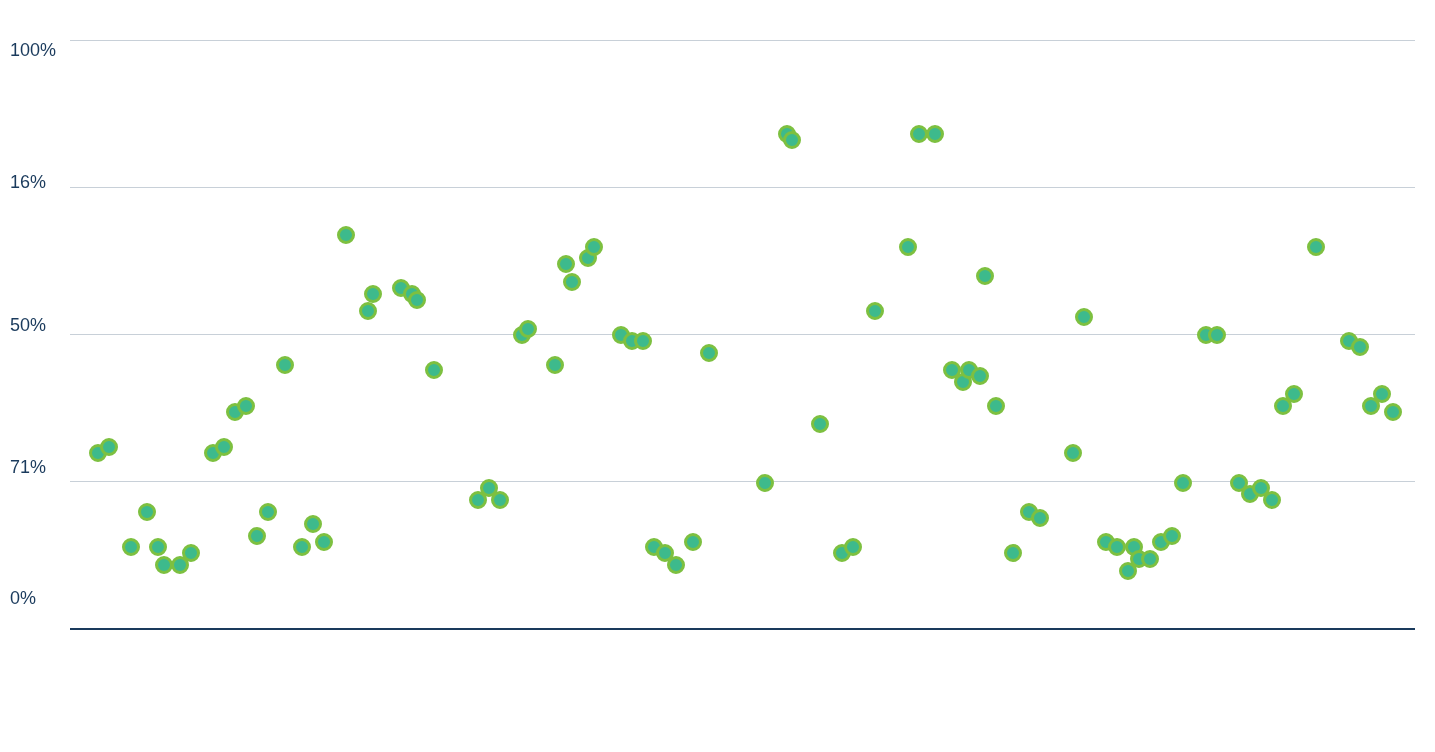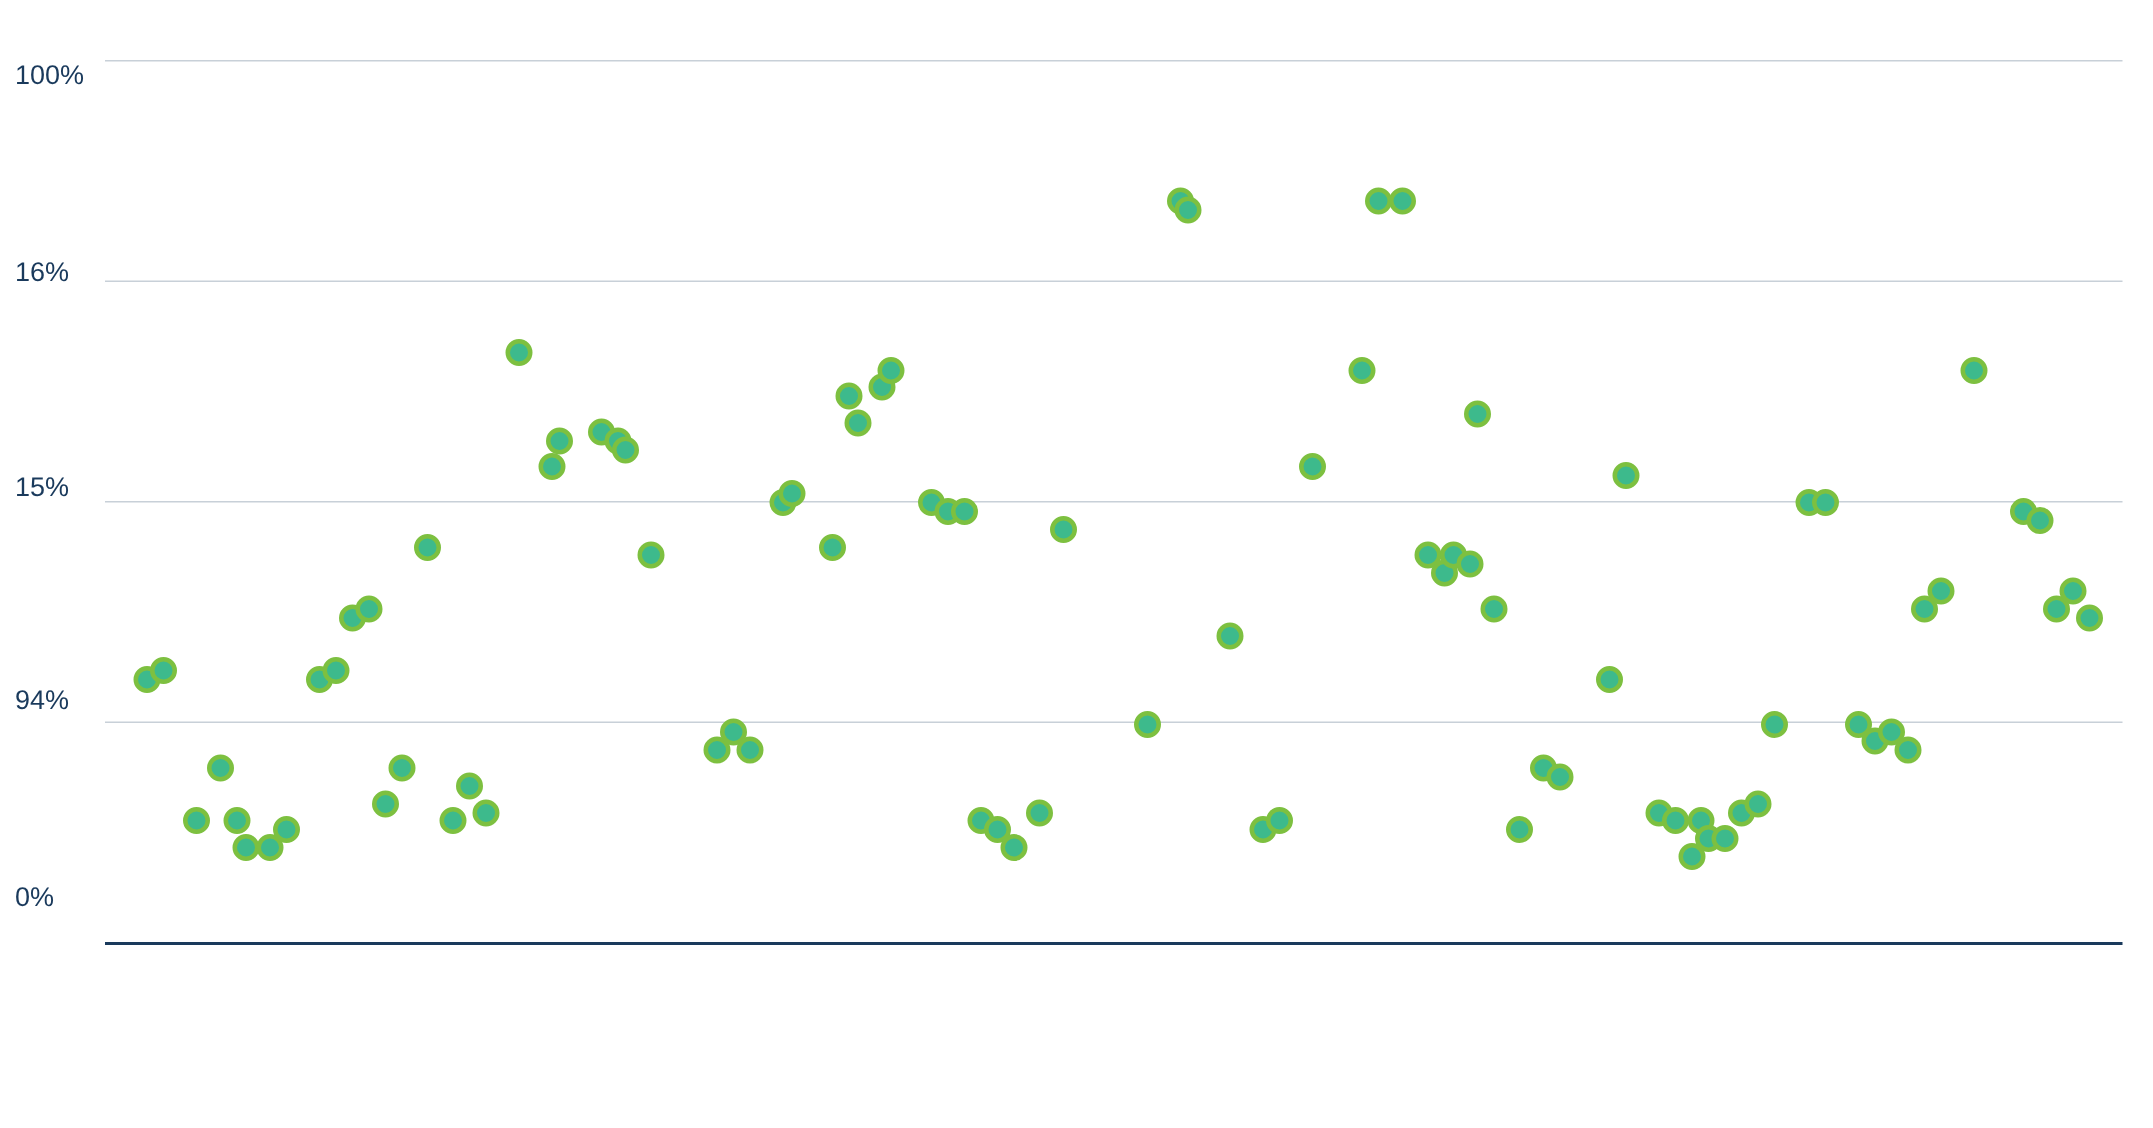--- a/index.html
+++ b/index.html
@@ -81,22 +81,22 @@
   </style>
 </head>
 <body>
 
 <div class="chart-container">
   <div class="chart-title"></div>
   <div class="chart-area">
     <div class="y-labels">
       <span class="y-label">100%</span>
       <span class="y-label">16%</span>
-      <span class="y-label">15%</span>
-      <span class="y-label">94%</span>
+      <span class="y-label">50%</span>
+      <span class="y-label">71%</span>
       <span class="y-label">0%</span>
     </div>
     <div class="grid-lines">
       <div class="grid-line"></div>
       <div class="grid-line"></div>
       <div class="grid-line"></div>
       <div class="grid-line"></div>
       <div class="grid-line-bottom"></div>
     </div>
     <div class="dots-layer" id="dots-layer">

